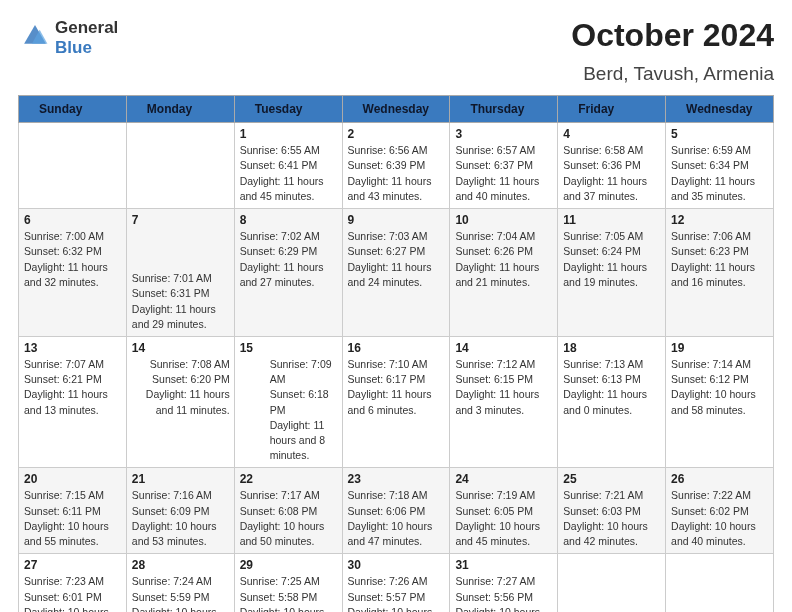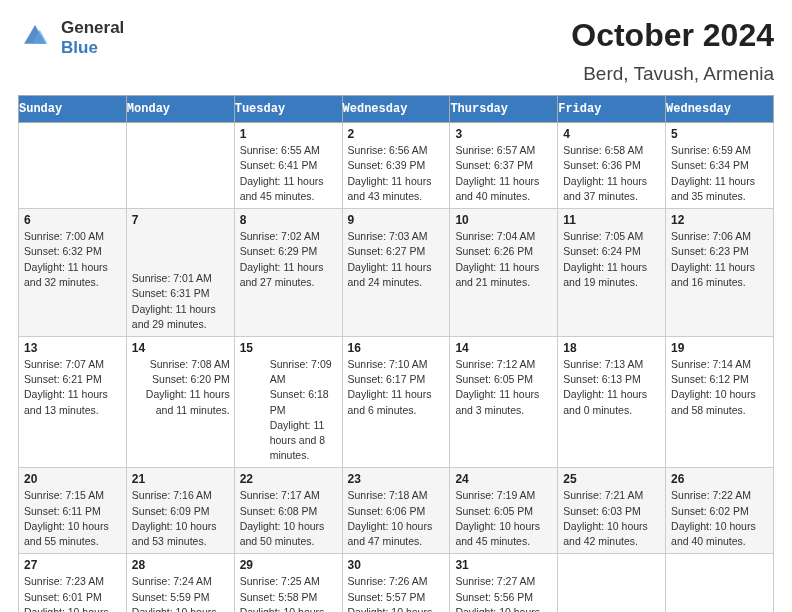--- a/index.html
+++ b/index.html
@@ -18,21 +18,21 @@
     }
     .header {
       display: flex;
       justify-content: space-between;
       align-items: flex-start;
       margin-bottom: 10px;
     }
     .logo {
       display: flex;
       align-items: center;
-      gap: 10px;
+      gap: 4px;
     }
     .logo-icon {
       width: 28px;
       height: 28px;
       margin-left: 3px;
     }
     .title-block {
       text-align: right;
     }
     .main-title {
@@ -46,27 +46,26 @@
       color: #444;
       margin-top: 10px;
     }
     .calendar {
       width: 100%;
       border-collapse: collapse;
       font-size: 11px;
     }
     .calendar thead tr th {
       background: #3a7abf;
-      color: #ffffff;
+      color: #0f172a;
       font-size: 12px;
       font-weight: bold;
-      padding: 6px 0;
+      padding: 6px 20px;
       border: 1px solid #aaa;
       text-align: left;
-      font-family: Liberation Mono, monospace;
     }
     .calendar tbody tr td {
       border: 1px solid #ccc;
       vertical-align: top;
       padding: 4px 4px 4px 5px;
       min-height: 75px;
       width: 14.28%;
       background: #fff;
     }
     .calendar tbody tr:nth-child(even) td {
@@ -221,21 +220,21 @@
           </td>
           <td>
             <div class="day-num">16</div>
             <div class="day-info" style="white-space: pre-line;">Sunrise: 7:10 AM
 Sunset: 6:17 PM
 Daylight: 11 hours and 6 minutes.</div>
           </td>
           <td>
             <div class="day-num">14</div>
             <div class="day-info" style="white-space: pre-line;">Sunrise: 7:12 AM
-Sunset: 6:05 PM
+Sunset: 6:15 PM
 Daylight: 11 hours and 3 minutes.</div>
           </td>
           <td>
             <div class="day-num">18</div>
             <div class="day-info" style="white-space: pre-line;">Sunrise: 7:13 AM
 Sunset: 6:13 PM
 Daylight: 11 hours and 0 minutes.</div>
           </td>
           <td>
             <div class="day-num">19</div>

